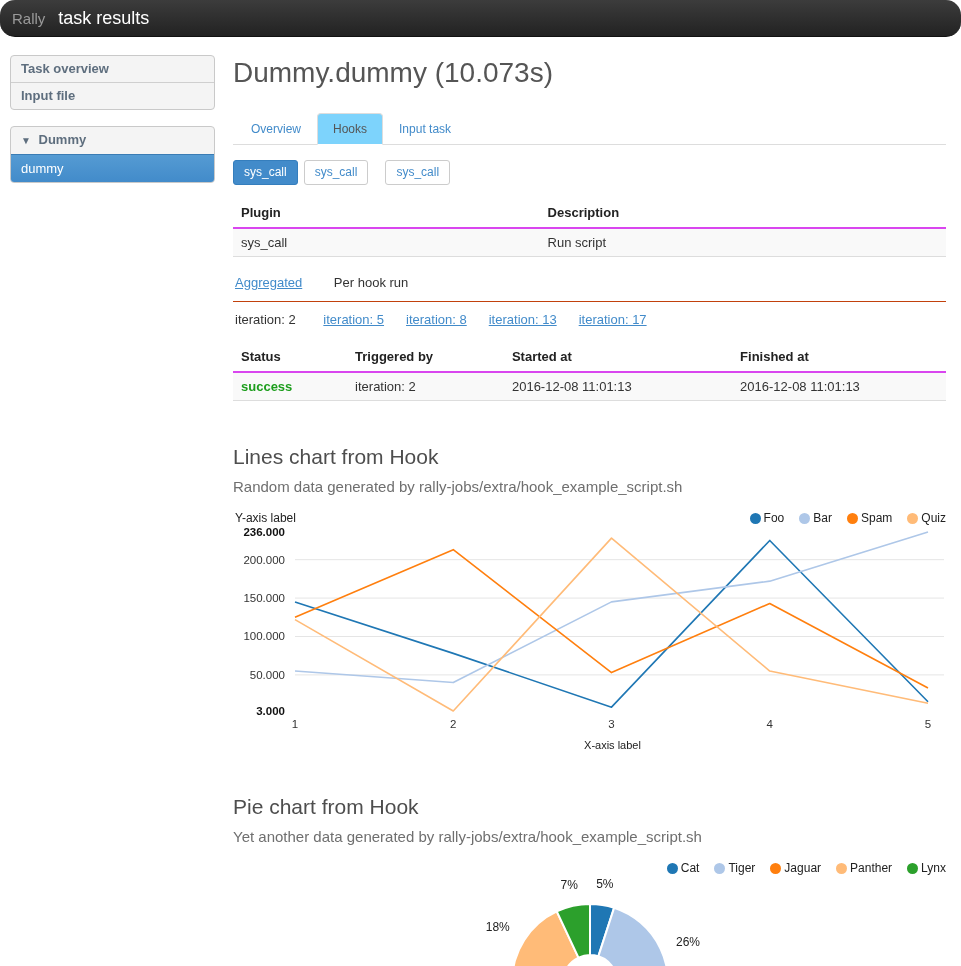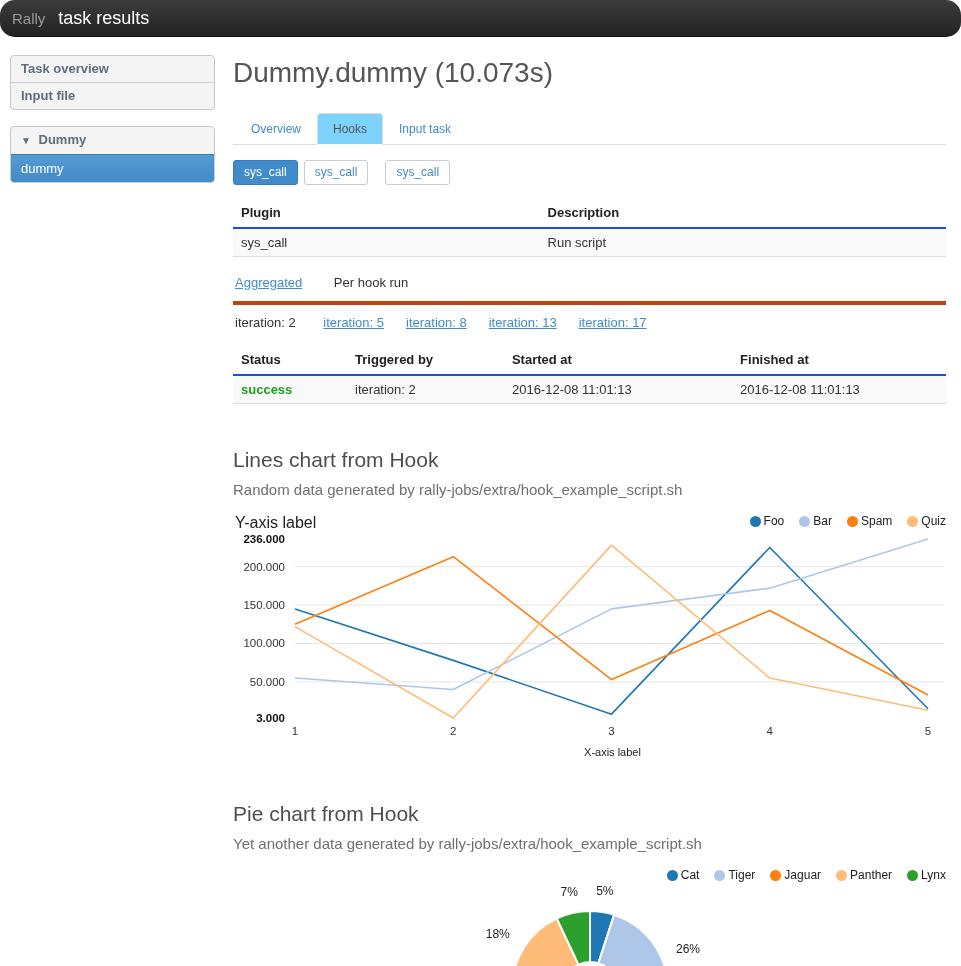--- a/index.html
+++ b/index.html
@@ -40,38 +40,38 @@
   .hook-btns { margin:15px 0 4px; }
   .btn { display:inline-block; font-size:12px; line-height:15px; padding:4px 10px;
          margin-right:6px; border-radius:3px; cursor:pointer; font-family:inherit; }
   .btn-default { background:#fff; border:1px solid #ccc; color:#428bca; }
   .btn-primary { background:#428bca; border:1px solid #357ebd; color:#fff; }
   .btn.gap { margin-left:11px; }
 
   
   table.data-table { width:100%; border-collapse:collapse; margin-top:14px; }
   table.data-table th { font-size:13px; color:#222; text-align:left; padding:6px 8px 7px;
-                        border-bottom:2px solid #1d4ed8; }
+                        border-bottom:2px solid #d946ef; }
   table.data-table td { font-size:13px; color:#333; padding:6px 8px; background:#f9f9f9;
                         border-bottom:1px solid #ddd; }
   td.status-success { font-weight:bold; }
 
   
-  .toggle-row { margin-top:16px; padding:2px 2px 11px; border-bottom:4px solid #c2410c; font-size:13px; }
+  .toggle-row { margin-top:16px; padding:2px 2px 11px; border-bottom:1px solid #c2410c; font-size:13px; }
   .toggle-row a { color:#428bca; text-decoration:underline; margin-right:28px; cursor:pointer; }
   .toggle-row .active-mode { color:#333; }
   .iter-row { padding:10px 2px 2px; font-size:13px; }
   .iter-row .active-iter { color:#333; margin-right:24px; }
   .iter-row a { color:#428bca; text-decoration:underline; margin-right:22px; cursor:pointer; }
 
   
   h2.section-title { font-size:21px; font-weight:400; color:#4e4e4e; margin:44px 0 9px; }
   p.section-subtitle { font-size:15px; color:#6f6f6f; margin:0 0 16px; }
   .chart-head { display:flex; justify-content:space-between; align-items:flex-start; }
-  .axis-caption { font-size:16px; color:#222; padding-left:2px; }
+  .axis-caption { font-size:12px; color:#222; padding-left:2px; }
   .legend { display:flex; }
   .legend-item { display:flex; align-items:center; margin-left:15px; font-size:12px; color:#222; cursor:pointer; }
   .legend-item .dot { width:11px; height:11px; border-radius:50%; margin-right:3px; flex:none; }
   .xaxis-caption { text-align:center; font-size:11px; color:#222; padding-left:46px; margin-top:2px; }
   svg { display:block; }
 </style>
 </head>
 <body>
 
 <div class="navbar">

